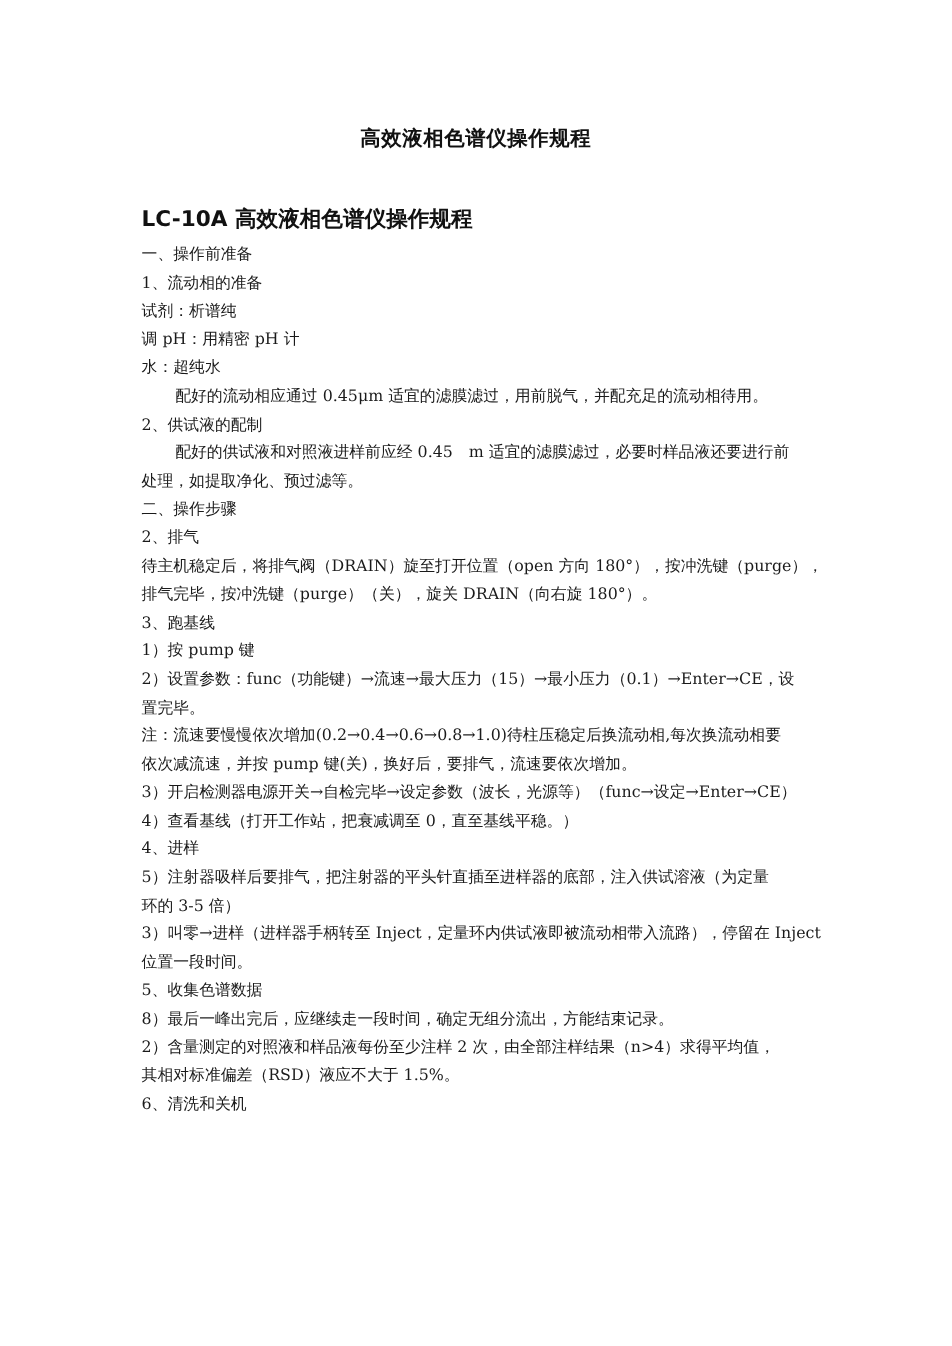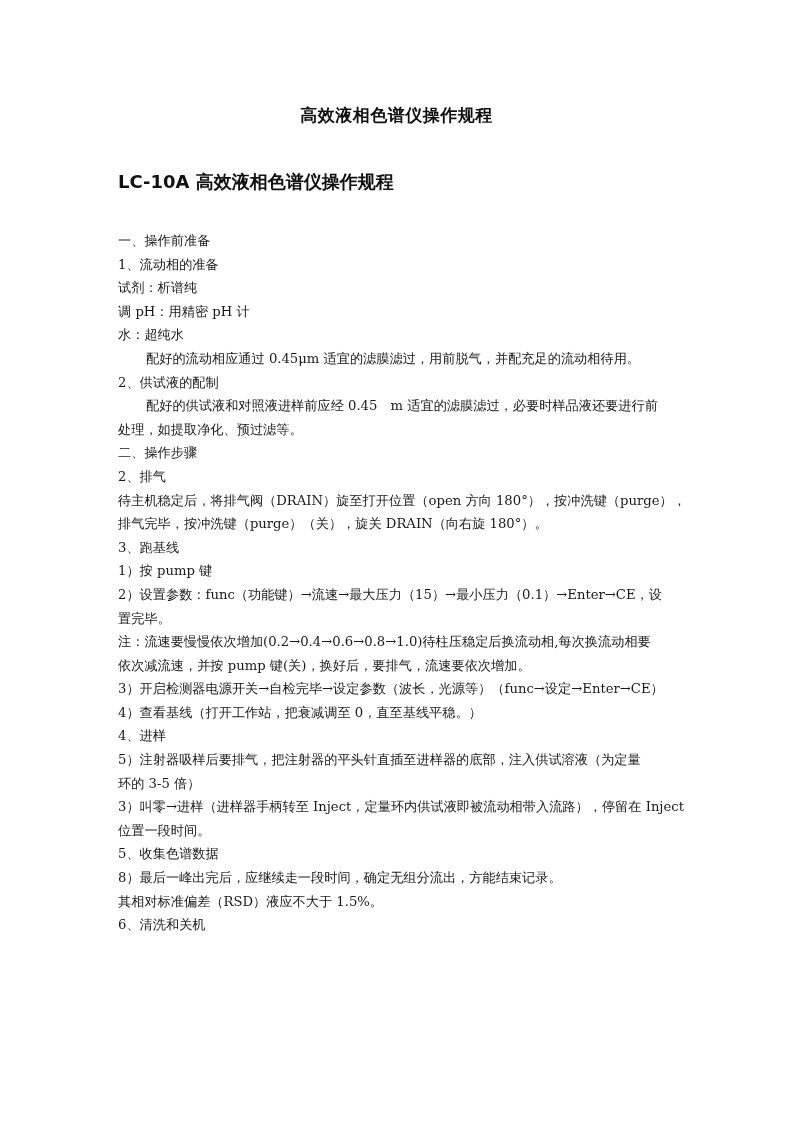--- a/index.html
+++ b/index.html
@@ -3,21 +3,21 @@
 <meta charset="utf-8">
 <style>
   html, body { margin: 0; padding: 0; background: #ffffff; }
   body { width: 793px; height: 1122px; position: relative; overflow: hidden;
          font-family: "DejaVu Serif", "Liberation Serif", serif; color: #1a1a1a; }
   .page { position: absolute; left: 0; top: 0; width: 793px; height: 1122px; }
   .doc-title { position: absolute; top: 104px; left: 0; width: 793px; text-align: center;
                font-family: "DejaVu Sans", sans-serif; font-weight: bold; font-size: 17px; letter-spacing: 0.5px; color: #111; }
   .doc-subtitle { position: absolute; top: 170px; left: 118px;
                font-family: "DejaVu Sans", sans-serif; font-weight: bold; font-size: 18px; color: #111; text-align: center; }
-  .body { position: absolute; top: 201px; left: 118px; width: 560px; margin-top: 28px; }
+  .body { position: absolute; top: 201px; left: 118px; width: 560px; }
   .line { font-size: 13.2px; line-height: 23.6px; height: 23.6px; white-space: nowrap; overflow: visible; }
   .indent { padding-left: 28px; }
 </style>
 </head>
 <body>
 
 <div class="page">
   <div class="doc-title">高效液相色谱仪操作规程</div>
   <div class="doc-subtitle">LC-10A 高效液相色谱仪操作规程</div>
   <div class="body" id="doc-body">
@@ -42,16 +42,17 @@
       <div class="line">依次减流速，并按 pump 键(关)，换好后，要排气，流速要依次增加。</div>
       <div class="line">3）开启检测器电源开关→自检完毕→设定参数（波长，光源等）（func→设定→Enter→CE）</div>
       <div class="line">4）查看基线（打开工作站，把衰减调至 0，直至基线平稳。）</div>
       <div class="line">4、进样</div>
       <div class="line">5）注射器吸样后要排气，把注射器的平头针直插至进样器的底部，注入供试溶液（为定量</div>
       <div class="line">环的 3-5 倍）</div>
       <div class="line">3）叫零→进样（进样器手柄转至 Inject，定量环内供试液即被流动相带入流路），停留在 Inject</div>
       <div class="line">位置一段时间。</div>
       <div class="line">5、收集色谱数据</div>
       <div class="line">8）最后一峰出完后，应继续走一段时间，确定无组分流出，方能结束记录。</div>
+      <div class="line">2）含量测定的对照液和样品液每份至少注样 2 次，由全部注样结果（n&gt;4）求得平均值，</div>
       <div class="line">其相对标准偏差（RSD）液应不大于 1.5%。</div>
       <div class="line">6、清洗和关机</div>
     </div>
 </div>
 
 </body></html>

